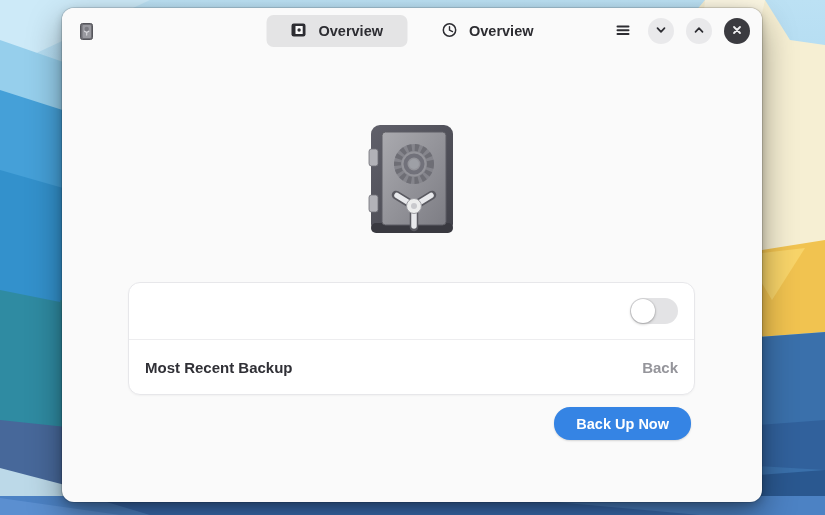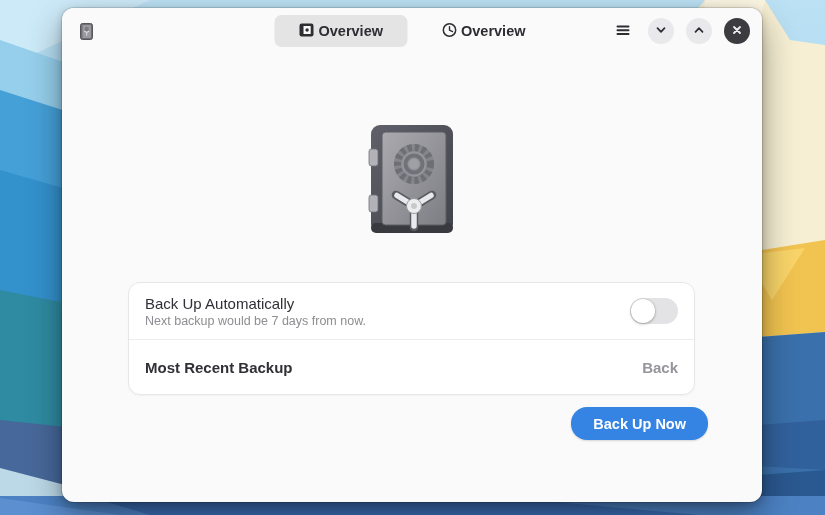--- a/index.html
+++ b/index.html
@@ -15,21 +15,21 @@
     background:#fafafa; border-radius:12px;
     box-shadow:0 0 0 1px rgba(0,0,0,.12), 0 14px 34px rgba(0,0,0,.38), 0 3px 8px rgba(0,0,0,.22);
     overflow:hidden;
   }
 
   
   .headerbar { position:relative; height:46px; display:flex; align-items:center; padding:0 12px; background:#fafafa; }
   .app-icon { width:13px; height:17px; margin-left:6px; display:flex; }
 
   .tab-group { position:absolute; left:50%; top:50%; transform:translate(-50%,-50%); display:flex; gap:10px; align-items:center; }
-  .tab { display:flex; align-items:center; gap:4px; height:32px; padding:0 24px; border-radius:7px;
+  .tab { display:flex; align-items:center; gap:12px; height:32px; padding:0 24px; border-radius:7px;
          font-size:14.5px; font-weight:bold; color:#2d2d32; cursor:default; }
   .tab.active { background:#e4e4e5; }
 
   .controls { margin-left:auto; display:flex; align-items:center; gap:12px; }
   .icon-btn { width:26px; height:26px; display:flex; align-items:center; justify-content:center; border:none; background:transparent; padding:0; }
   .circle-btn { border-radius:50%; background:#e9e9eb; }
   .circle-btn.dark { background:#3b3b40; }
 
   
   .content { position:relative; height:448px; }
@@ -48,21 +48,21 @@
   .row-title { font-size:15px; color:#303036; }
   .row-subtitle { font-size:12.5px; color:#8d8d92; }
   .row-value { font-size:15px; color:#95959b; }
   .divider { height:1px; background:#ededef; }
 
   .switch { margin-left:auto; width:48px; height:26px; border-radius:13px; background:#e3e3e5; position:relative; flex:none; }
   .switch .knob { position:absolute; left:1px; top:1px; width:24px; height:24px; border-radius:50%;
                   background:#ffffff; box-shadow:0 1px 3px rgba(0,0,0,.28), 0 0 0 1px rgba(0,0,0,.05); }
 
   .primary-btn {
-    position:absolute; right:54px; top:353px; height:33px; padding:6px 22px;
+    position:absolute; right:71px; top:353px; height:33px; padding:6px 22px;
     background:#3584e4; color:#ffffff; border:none; border-radius:16px;
     font-family:inherit; font-size:14.5px; font-weight:bold;
     box-shadow:0 1px 2px rgba(0,0,0,.15);
   }
 </style>
 </head>
 <body>
 
 <div class="stage">
 
@@ -208,24 +208,20 @@
               <line x1="0" y1="0" x2="0" y2="20"></line>
             </g>
             <circle r="7.5" fill="#eceded" stroke="#9a9aa0"></circle>
             <circle r="3" fill="#c8c9cd"></circle>
           </g>
         </svg>
       </div>
 
       <div class="card">
         <div class="row row-1">
-          <div class="row-text">
-            <span class="row-title">Back Up Automatically</span>
-            <span class="row-subtitle">Next backup would be 7 days from now.</span>
-          </div>
           <div class="switch">
             <div class="knob"></div>
           </div>
         </div>
         <div class="divider"></div>
         <div class="row row-2">
           <span class="row-title">Most Recent Backup</span>
           <span class="row-value">Back</span>
         </div>
       </div>

